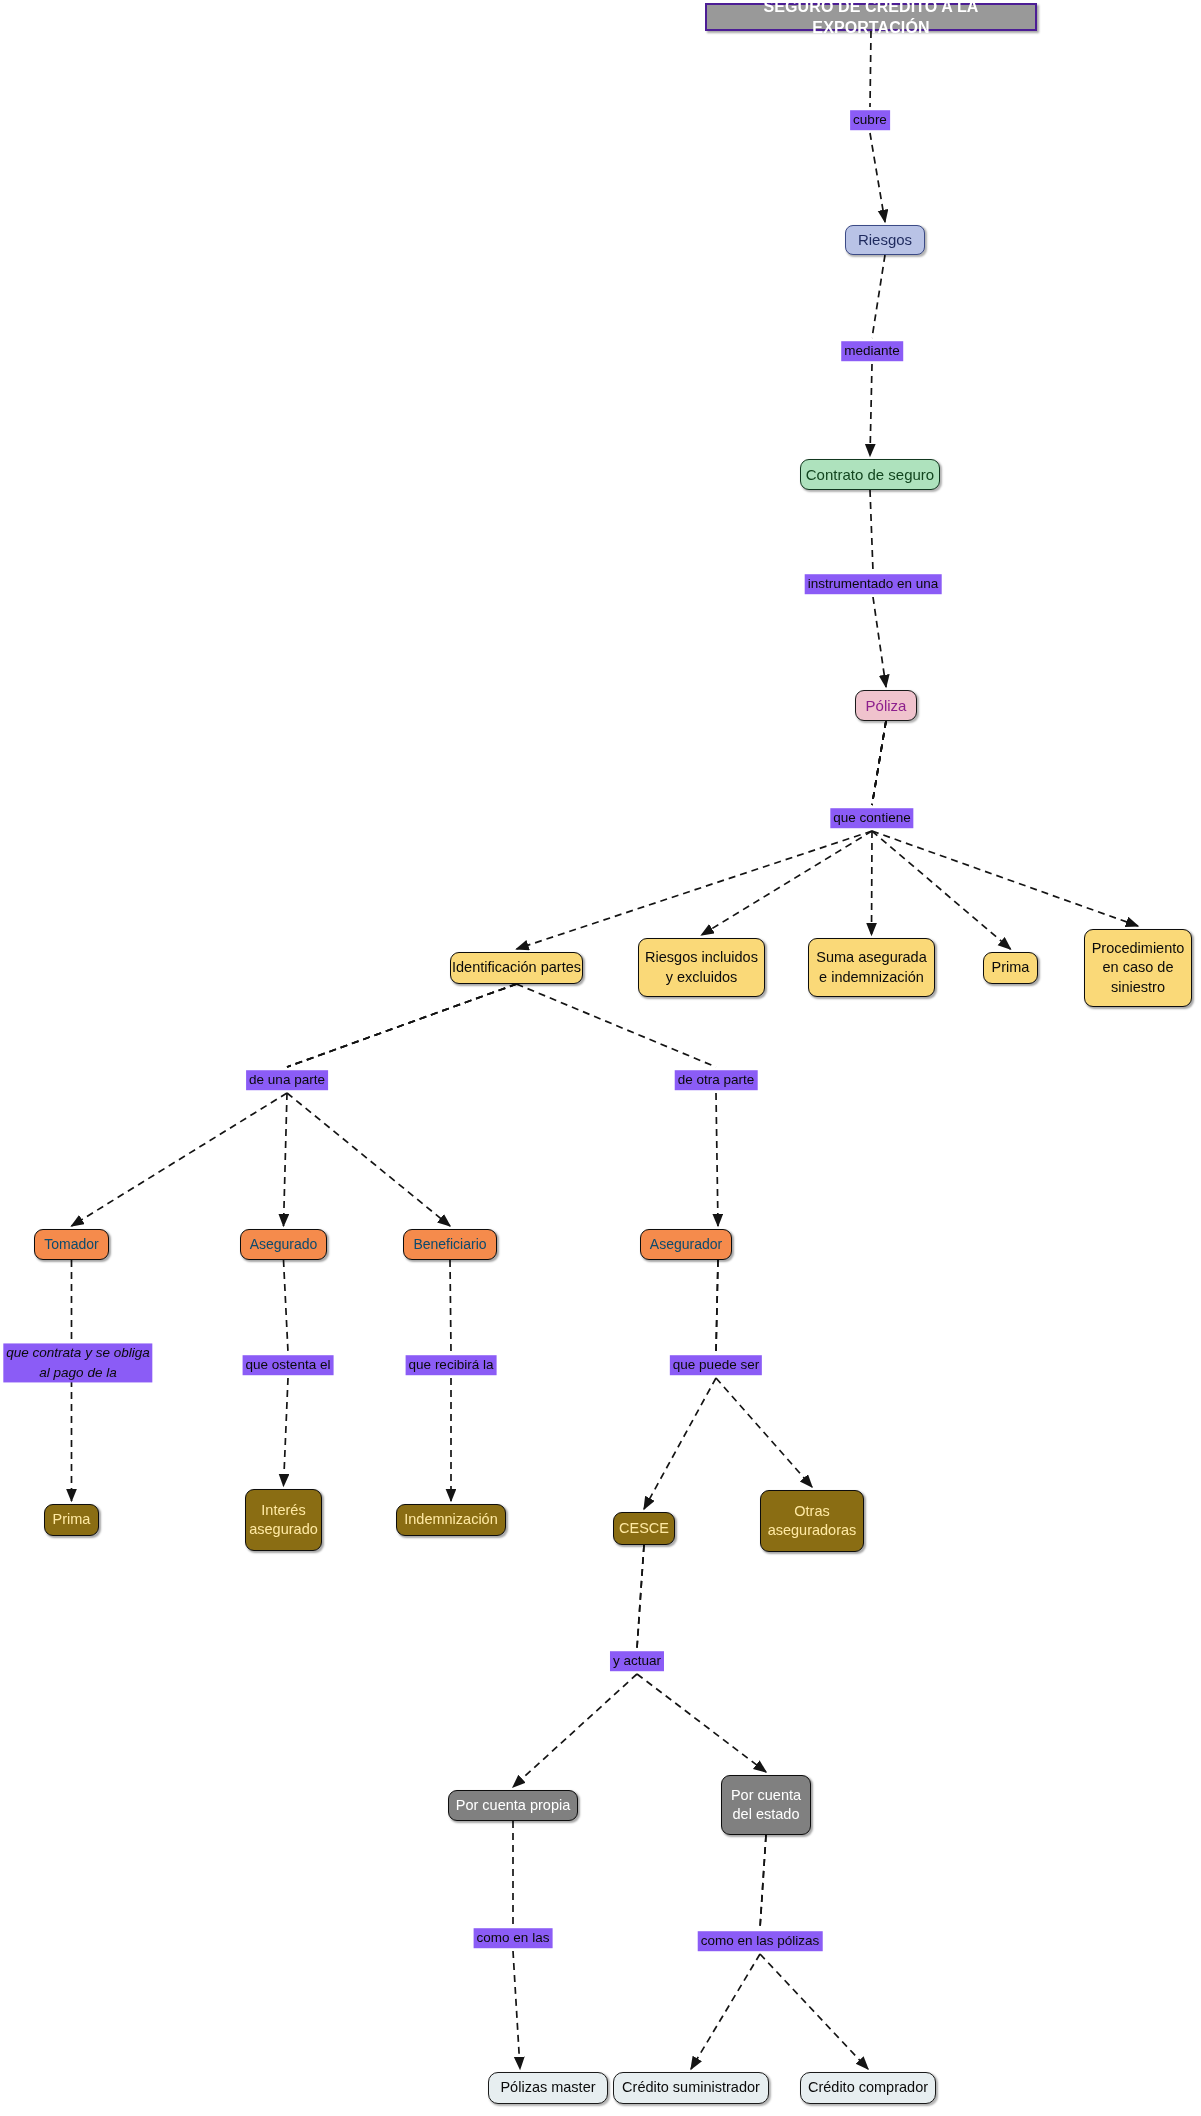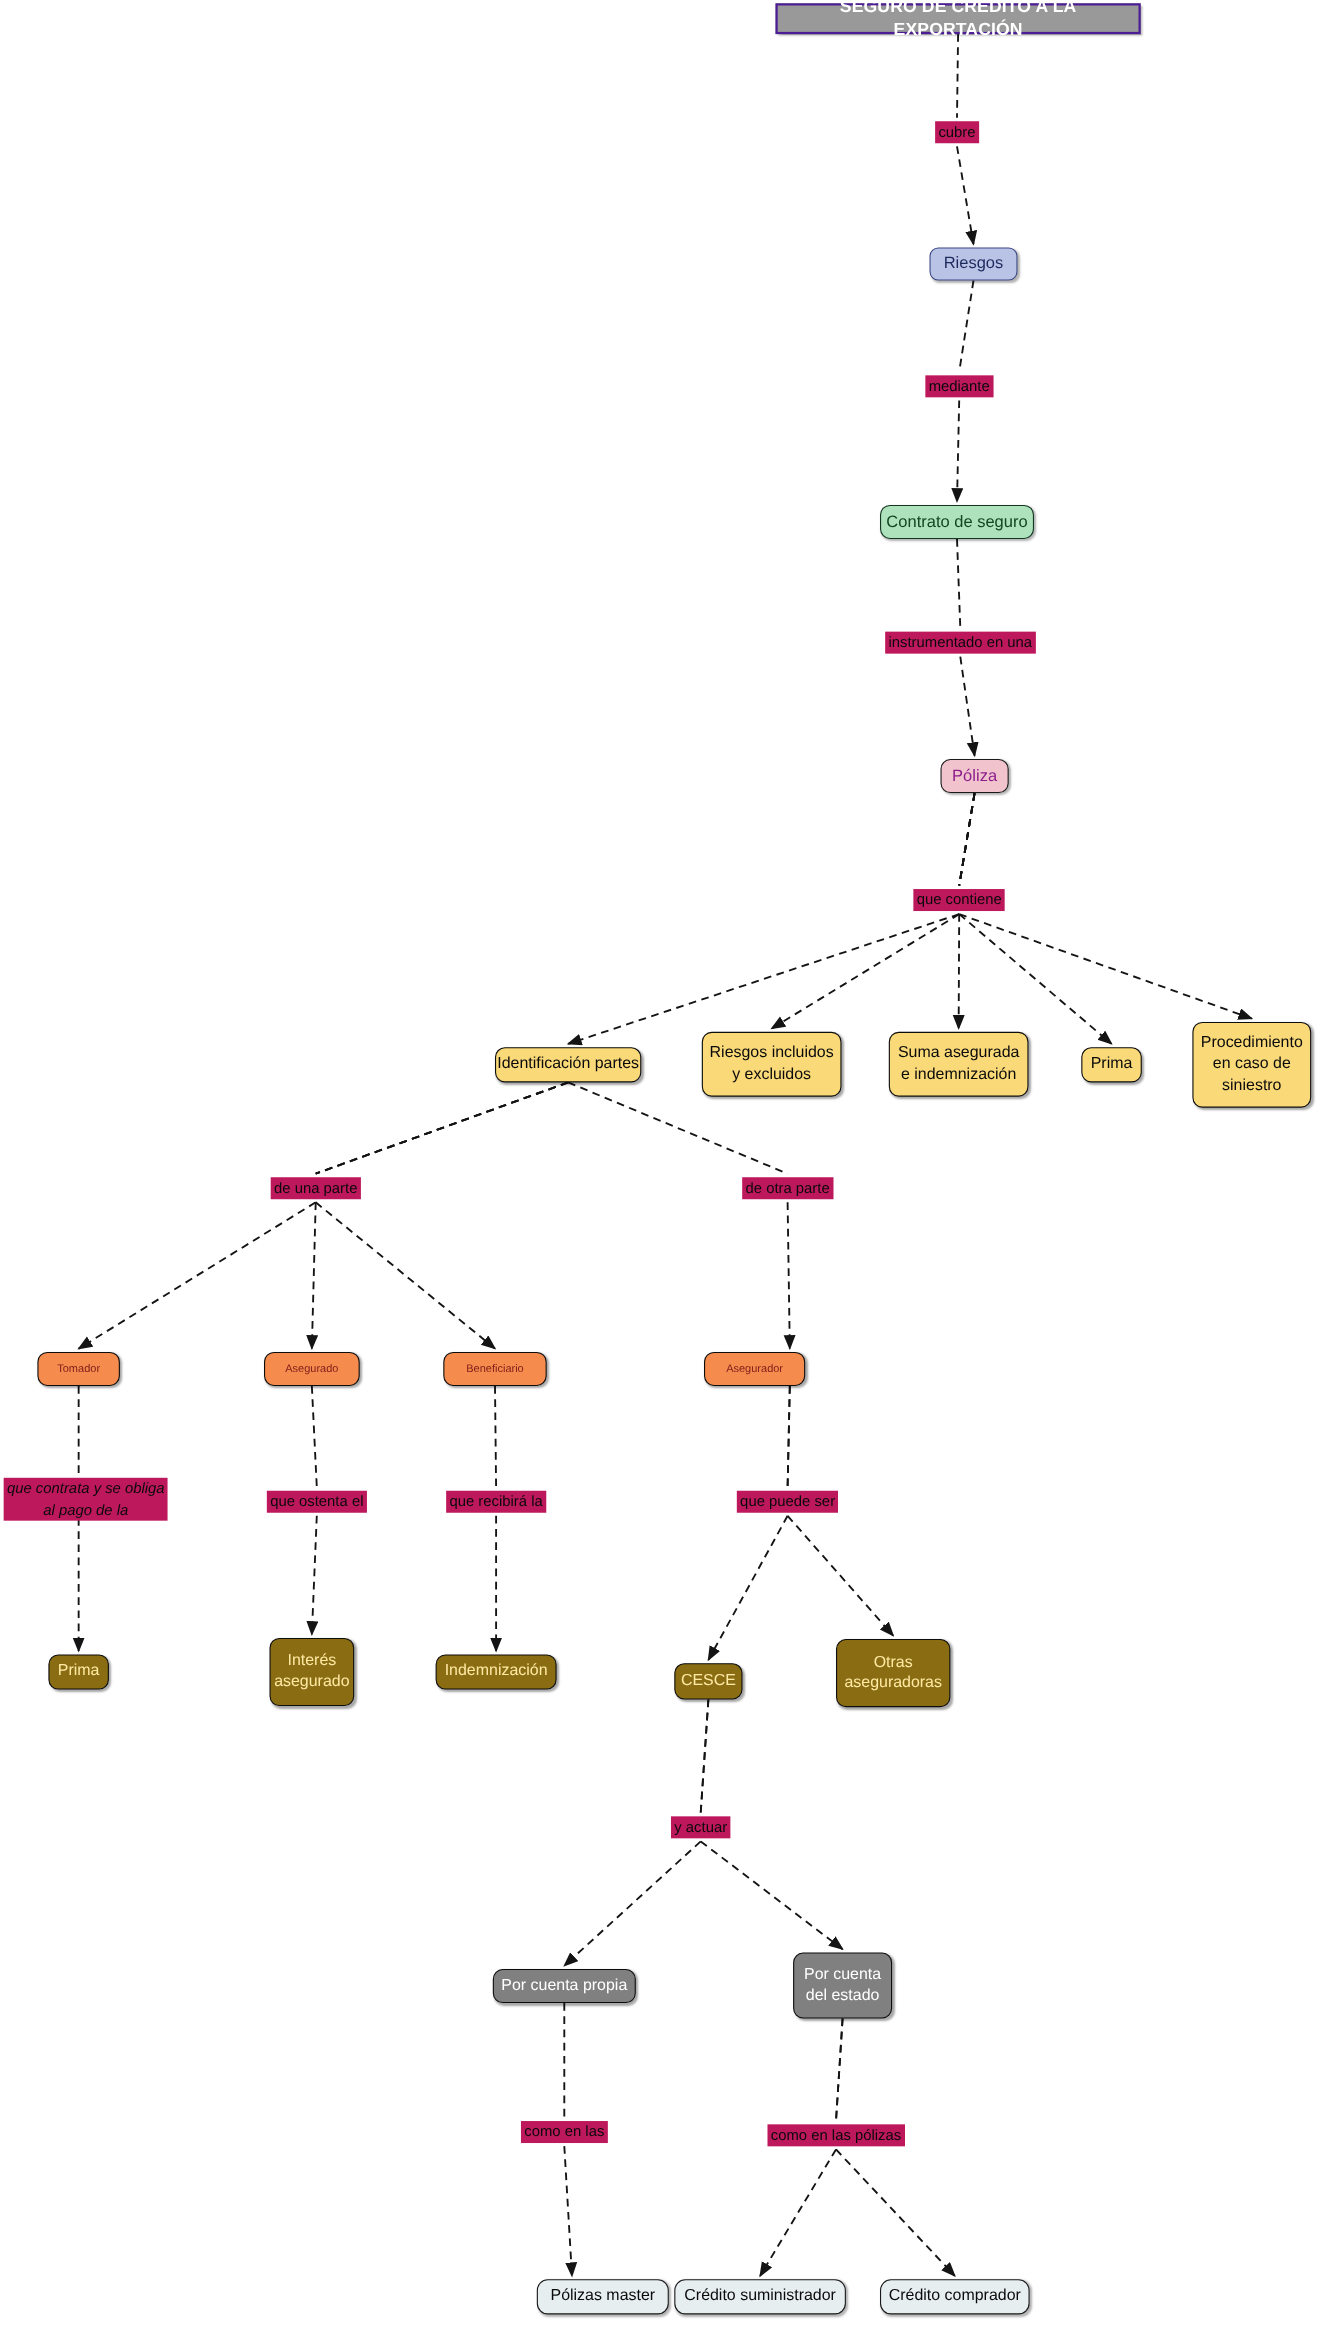--- a/index.html
+++ b/index.html
@@ -75,23 +75,23 @@
     background: #fad978;
     border: 1.8px solid #0d0d0d;
     color: #0b0b0b;
     border-radius: 9px;
     font-size: 14.5px;
     box-shadow: 1.8px 1.8px 2px rgba(0,0,0,0.35);
   }
   .n-orange {
     background: #f58b4c;
     border: 1.8px solid #0d0d0d;
-    color: #7f1d1d;
-    border-radius: 9px;
-    font-size: 10px;
+    color: #0c4a6e;
+    border-radius: 9px;
+    font-size: 14px;
     box-shadow: 1.8px 1.8px 2px rgba(0,0,0,0.35);
   }
   .n-brown {
     background: #8a6d13;
     border: 1.8px solid #0d0d0d;
     color: #ffe9a3;
     border-radius: 9px;
     font-size: 14.5px;
     box-shadow: 1.8px 1.8px 2px rgba(0,0,0,0.35);
   }
@@ -112,21 +112,21 @@
     box-shadow: 1.5px 1.5px 2px rgba(0,0,0,0.30);
   }
   
   .elabel {
     position: absolute;
     color: #0a0a0a;
     font-size: 13.5px;
     line-height: 1.45;
     text-align: center;
     white-space: pre-line;
-    background: #be185d;
+    background: #8b5cf6;
     padding: 0 3px;
     z-index: 6;
     transform: translate(-50%, -50%);
   }
 </style>
 </head>
 <body>
 
 <div id="canvas">
 

